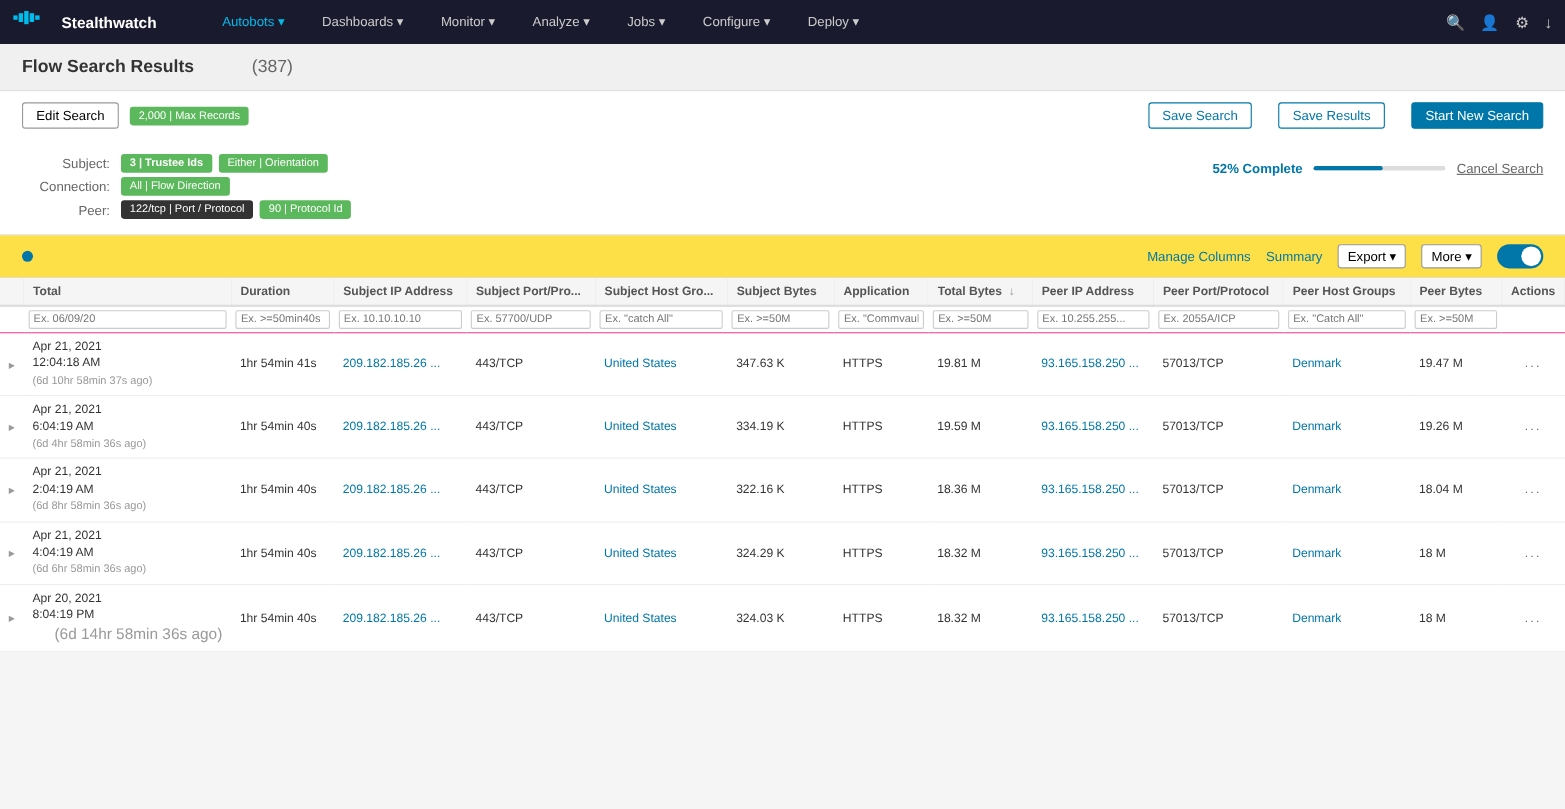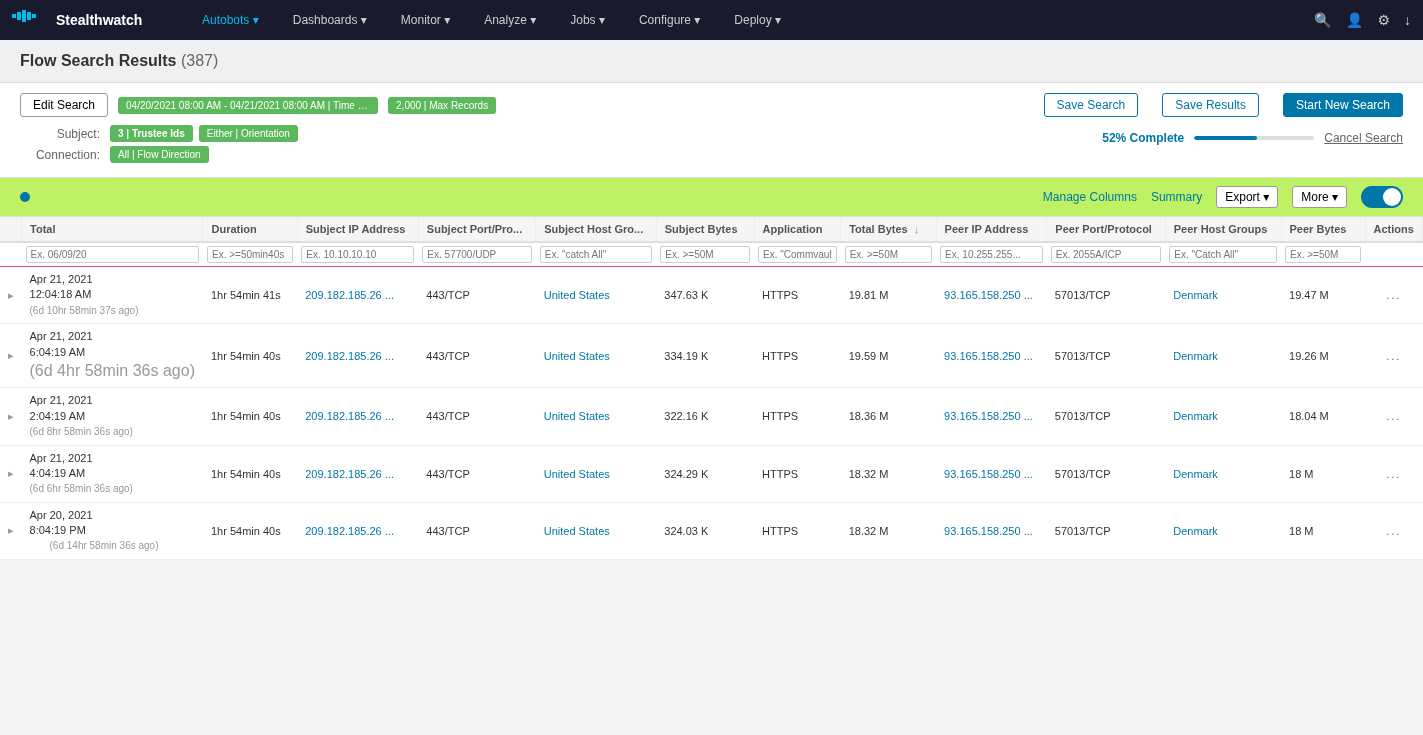--- a/index.html
+++ b/index.html
@@ -61,21 +61,21 @@
     
     .search-params {
       background: white;
       padding: 10px 20px;
       border-bottom: 1px solid #ddd;
     }
     .params-top {
       display: flex;
       align-items: center;
       gap: 10px;
-      margin-bottom: 8px;
+      margin-bottom: 23px;
     }
     .btn-edit-search {
       background: white;
       border: 1px solid #999;
       padding: 4px 12px;
       cursor: pointer;
       font-size: 12px;
       border-radius: 3px;
     }
     .tag {
@@ -140,21 +140,21 @@
       height: 100%;
       background: #0077a8;
       border-radius: 2px;
     }
 
     
     .results-toolbar {
       display: flex;
       align-items: center;
       padding: 8px 20px;
-      background: #bef264;
+      background: #fde047;
       border-bottom: 1px solid #ddd;
       gap: 10px;
     }
     .blue-dot {
       width: 10px;
       height: 10px;
       background: #0077a8;
       border-radius: 50%;
     }
     .toolbar-right {
@@ -276,28 +276,27 @@
     <span class="nav-right-icon">🔍</span>
     <span class="nav-right-icon">👤</span>
     <span class="nav-right-icon">⚙</span>
     <span class="nav-right-icon">↓</span>
   </div>
 </div>
 
 <div class="page-header">
   <span class="page-title">
     <span>Flow Search Results</span>
-    <span style="font-weight:normal;color:#666;">(387)</span>
+    <span style="font-weight:normal;color:#666;margin-left:48px;">(387)</span>
   </span>
 </div>
 
 <div class="search-params">
   <div class="params-top">
     <button class="btn-edit-search">Edit Search</button>
-    <span class="tag tag-green" style="font-size:10px;max-width:260px;overflow:hidden;text-overflow:ellipsis;white-space:nowrap;">04/20/2021 08:00 AM - 04/21/2021 08:00 AM | Time Ra...</span>
     <span class="tag tag-green" style="font-size:10px;">2,000 | Max Records</span>
     <div class="save-btns">
       <button class="btn-save">Save Search</button>
       <button class="btn-save">Save Results</button>
       <button class="btn-start-new">Start New Search</button>
     </div>
   </div>
 
   <div style="display:flex;align-items:flex-start;justify-content:space-between;">
     <div>
@@ -305,20 +304,27 @@
         <span class="param-label">Subject:</span>
         <div class="param-values">
           <span class="tag tag-green" style="font-size:10px;font-weight:bold;">3 | Trustee Ids</span>
           <span class="tag tag-green" style="font-size:10px;">Either | Orientation</span>
         </div>
       </div>
       <div class="param-row">
         <span class="param-label">Connection:</span>
         <div class="param-values">
           <span class="tag tag-green" style="font-size:10px;">All | Flow Direction</span>
+        </div>
+      </div>
+      <div class="param-row">
+        <span class="param-label">Peer:</span>
+        <div class="param-values">
+          <span class="tag tag-dark" style="font-size:10px;">122/tcp | Port / Protocol</span>
+          <span class="tag tag-green" style="font-size:10px;">90 | Protocol Id</span>
         </div>
       </div>
     </div>
 
     <div style="display:flex;align-items:center;gap:10px;margin-top:6px;">
       <span class="progress-text">52% Complete</span>
       <div class="progress-bar-container">
         <div class="progress-bar-fill" style="width:52%;"></div>
       </div>
       <span class="cancel-search-link">Cancel Search</span>
@@ -420,21 +426,21 @@
     <td>57013/TCP</td>
     <td class="link-cell">Denmark</td>
     <td>19.47 M</td>
     <td class="col-actions actions-dots">...</td>
   </tr>
         <tr>
     <td style="color:#999;cursor:pointer;">▸</td>
     <td style="font-size:11px;line-height:1.4;">
       <span>Apr 21, 2021</span><br>
       <span>6:04:19 AM</span><br>
-      <span style="color:#999;font-size:16px;">(6d 4hr 58min 36s ago)</span>
+      <span style="color:#999;font-size:10px;">(6d 4hr 58min 36s ago)</span>
     </td>
     <td>1hr 54min 40s</td>
     <td class="link-cell">209.182.185.26 ...</td>
     <td>443/TCP</td>
     <td class="link-cell">United States</td>
     <td>334.19 K</td>
     <td>HTTPS</td>
     <td>19.59 M</td>
     <td class="link-cell">93.165.158.250 ...</td>
     <td>57013/TCP</td>
@@ -480,21 +486,21 @@
     <td>57013/TCP</td>
     <td class="link-cell">Denmark</td>
     <td>18 M</td>
     <td class="col-actions actions-dots">...</td>
   </tr>
         <tr>
     <td style="color:#999;cursor:pointer;">▸</td>
     <td style="font-size:11px;line-height:1.4;">
       <span>Apr 20, 2021</span><br>
       <span>8:04:19 PM</span><br>
-      <span style="color:#999;font-size:10px;padding-left:20px;">(6d 14hr 58min 36s ago)</span>
+      <span style="color:#999;font-size:14px;padding-left:20px;">(6d 14hr 58min 36s ago)</span>
     </td>
     <td>1hr 54min 40s</td>
     <td class="link-cell">209.182.185.26 ...</td>
     <td>443/TCP</td>
     <td class="link-cell">United States</td>
     <td>324.03 K</td>
     <td>HTTPS</td>
     <td>18.32 M</td>
     <td class="link-cell">93.165.158.250 ...</td>
     <td>57013/TCP</td>

